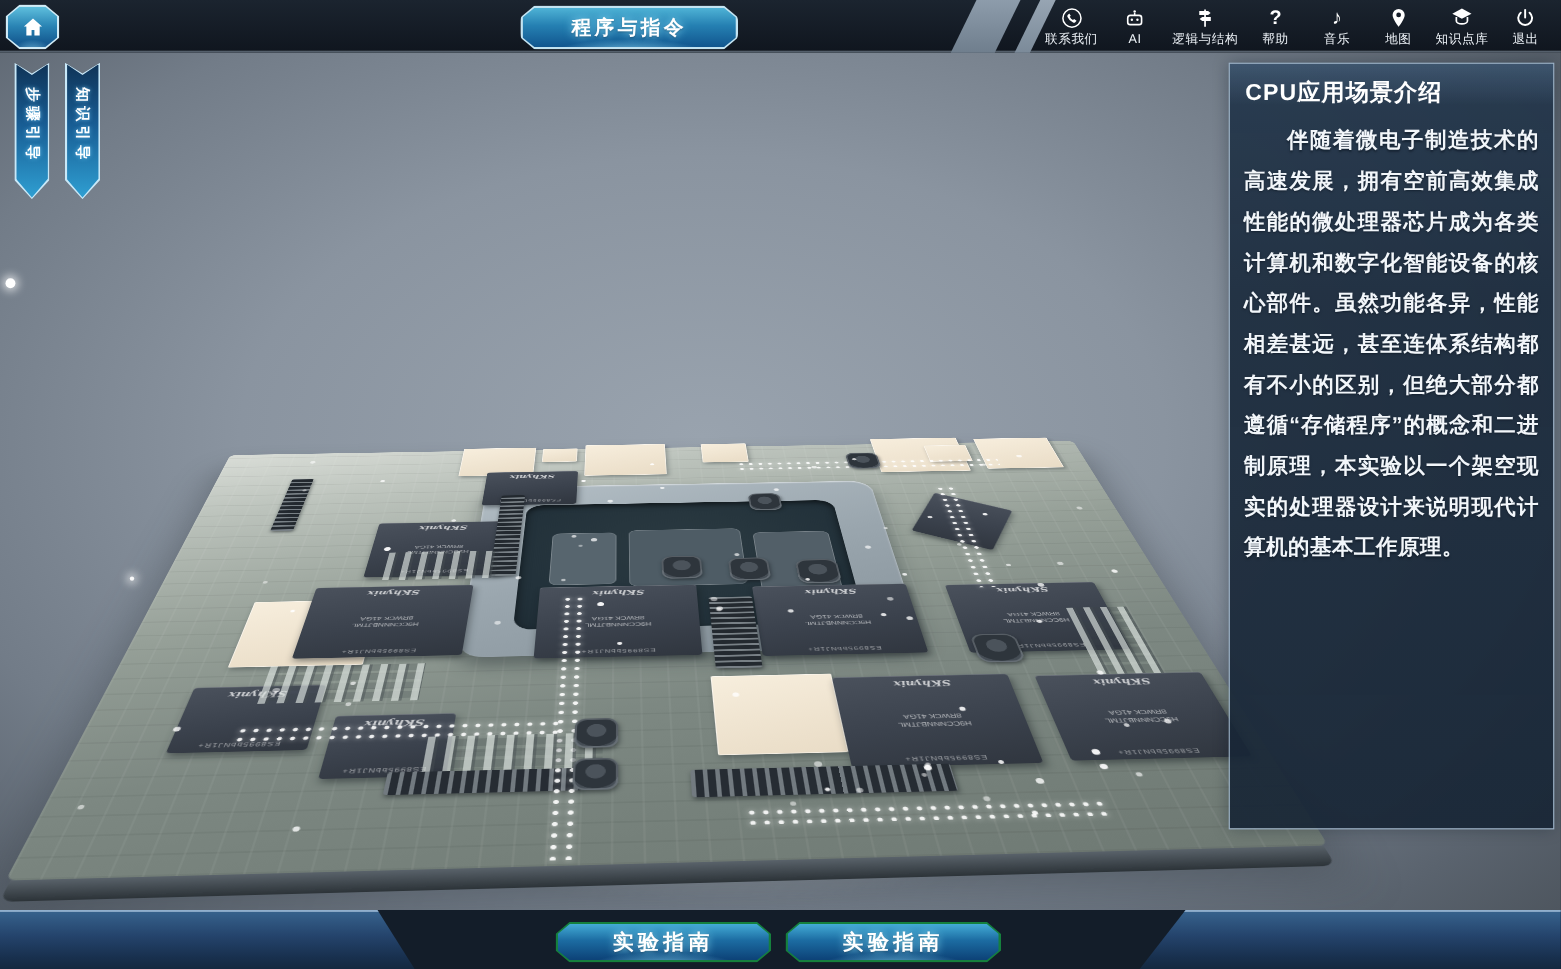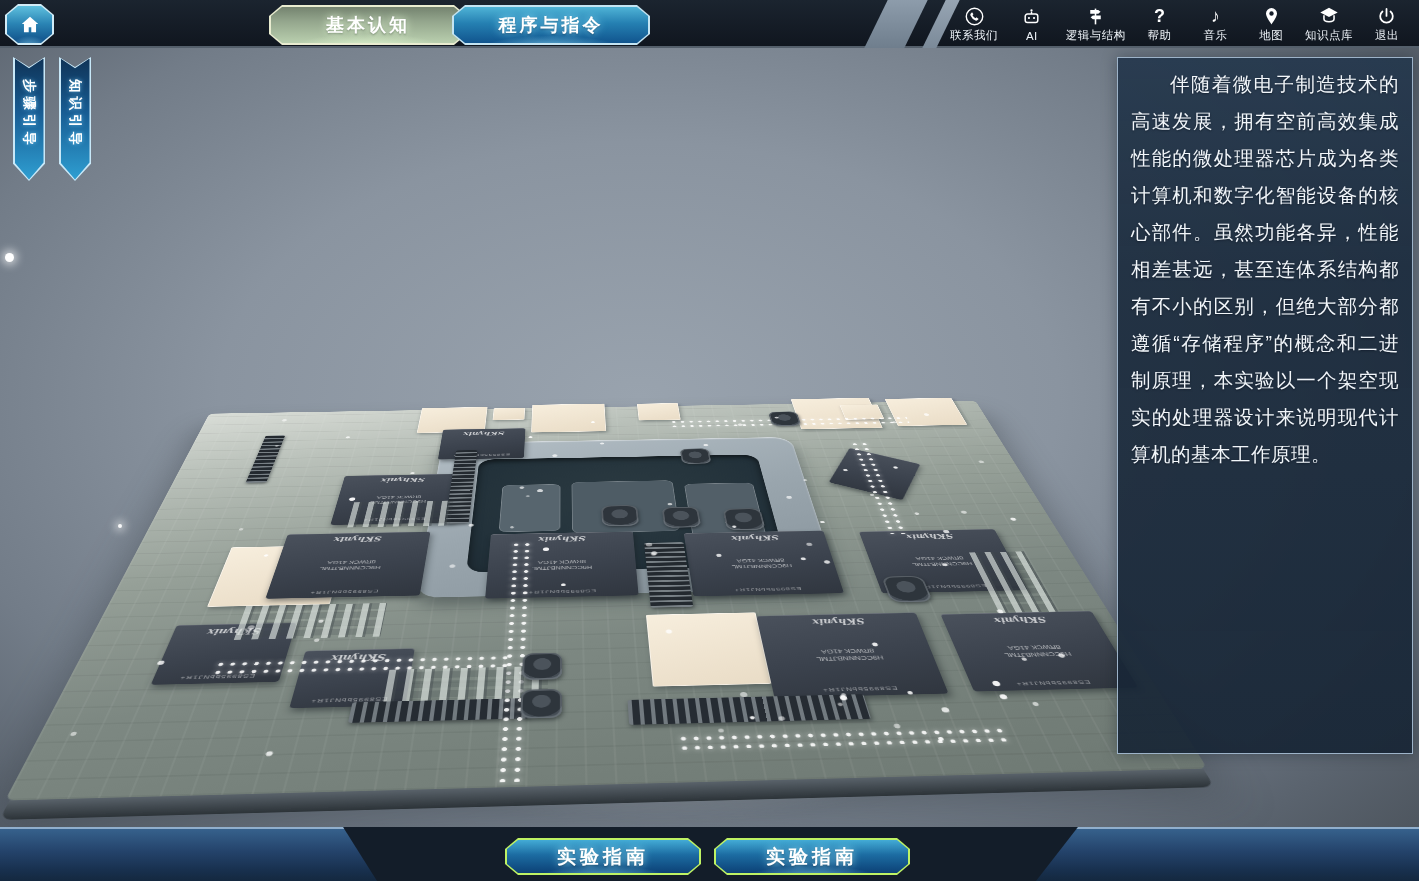--- a/index.html
+++ b/index.html
@@ -113,30 +113,30 @@
   .ribbon.r1{left:13px;} .ribbon.r2{left:59px;}
 
   
   .info-panel{position:absolute;left:1117px;top:57px;width:296px;height:697px;z-index:6;
     background:linear-gradient(180deg, rgba(38,57,78,.95) 0%, rgba(28,44,62,.93) 30%, rgba(23,37,53,.92) 100%);
     border:1px solid #9db3c9;box-sizing:border-box;box-shadow:0 0 14px rgba(10,20,30,.35);}
   .panel-head{padding:12px 14px 4px 14px;
     background:linear-gradient(180deg, rgba(110,145,180,.30), rgba(110,145,180,0) 85%);}
   .panel-title{color:#ffffff;font-size:21px;font-weight:bold;letter-spacing:1px;}
   .panel-body{padding:8px 13px 0 13px;color:#f2f6fa;font-size:19.5px;line-height:37px;
-    font-weight:normal;text-align:justify;text-indent:2em;letter-spacing:.5px;
+    font-weight:bold;text-align:justify;text-indent:2em;letter-spacing:.5px;
     text-shadow:0 1px 2px rgba(0,10,20,.5);}
 
   
   .bottombar{position:absolute;left:0;top:827px;width:1419px;height:54px;z-index:8;background:#131d29;}
   .trap{position:absolute;inset:0;background:linear-gradient(180deg,#38648f 0%,#24436b 45%,#18304e 80%,#14283f 100%);}
   .trap::before{content:"";position:absolute;left:0;right:0;top:0;height:2px;background:rgba(175,200,225,.75);}
   .trap.left{clip-path:polygon(0 0,343px 0,377px 100%,0 100%);}
   .trap.right{clip-path:polygon(1078px 0,1419px 0,1419px 100%,1036px 100%);}
-  .bbtn{top:11px;height:37px;width:196px;background:#bef264;cursor:pointer;z-index:9;
+  .bbtn{top:11px;height:37px;width:196px;background:#15803d;cursor:pointer;z-index:9;
     filter:drop-shadow(0 2px 4px rgba(5,15,25,.5));}
   .bbtn .inner{background:
      radial-gradient(62% 80% at 50% 125%, rgba(140,224,252,.9), rgba(140,224,252,0) 60%),
      linear-gradient(#43abd6 0%,#1c6ca2 45%,#0c4176 100%);
      color:#fff;font-size:19px;font-weight:bold;letter-spacing:4px;
      text-shadow:0 0 8px rgba(150,235,255,.9),0 1px 2px rgba(0,25,50,.6);}
   .bbtn.g1{left:505px;} .bbtn.g2{left:714px;}
 </style>
 </head>
 <body>
@@ -269,41 +269,41 @@
         <span class="rtext">步骤引导</span>
       </div>
   </div>
   <div class="ribbon r2">
     <div class="rin">
         <span class="rtext">知识引导</span>
       </div>
   </div>
 
   <div class="info-panel">
+    <div class="panel-head">
+      <div class="panel-title">CPU应用场景介绍</div>
+    </div>
     <div class="panel-body">伴随着微电子制造技术的高速发展，拥有空前高效集成性能的微处理器芯片成为各类计算机和数字化智能设备的核心部件。虽然功能各异，性能相差甚远，甚至连体系结构都有不小的区别，但绝大部分都遵循“存储程序”的概念和二进制原理，本实验以一个架空现实的处理器设计来说明现代计算机的基本工作原理。</div>
   </div>
 
   <div class="topbar">
     <div class="slash a"></div>
     <div class="slash b"></div>
 
     <div class="chamfer home-btn">
       <div class="inner">
         <span style="display:flex;">
           <svg width="22" height="22" viewBox="0 0 24 24">
               <path d="M12 3 3 11h2.4v9h5.2v-5.6h2.8V20h5.2v-9H21z" fill="#fff"></path>
             </svg>
         </span>
       </div>
     </div>
 
-    <div class="chamfer tab active" style="left:269px;">
-      <div class="inner">基本认知</div>
-    </div>
-    <div class="chamfer tab" style="left:452px;">
+    <div class="chamfer tab" style="left:473px;border-radius:15px;">
       <div class="inner">程序与指令</div>
     </div>
 
     <div class="util-row">
       <div class="util">
         <span class="uicon">
           <svg width="21" height="21" viewBox="0 0 24 24">
               <circle cx="12" cy="12" r="9.4" stroke="#fff" stroke-width="1.6" fill="none"></circle>
               <path d="M9.2 7.2 7.6 8.8c-.5.5-.5 1.3-.2 2a10.8 10.8 0 0 0 5.8 5.8c.7.3 1.5.3 2-.2l1.6-1.6-2.6-2-1.1 1.1a8.4 8.4 0 0 1-3.4-3.4l1.1-1.1z" fill="#fff"></path>
             </svg>

